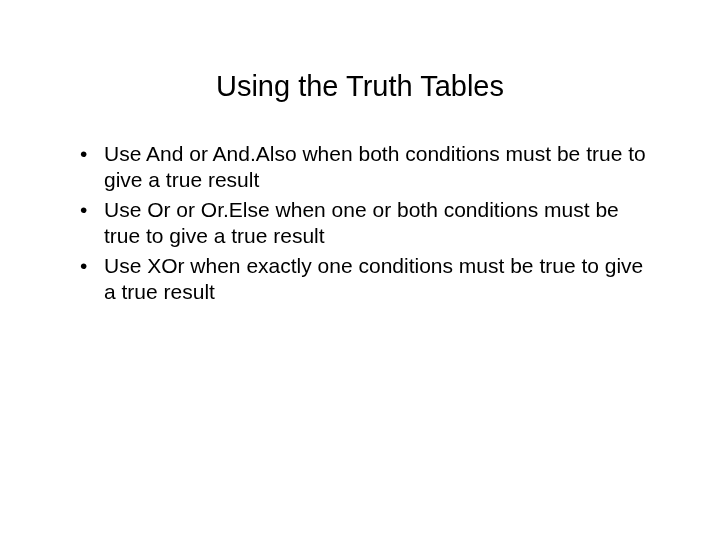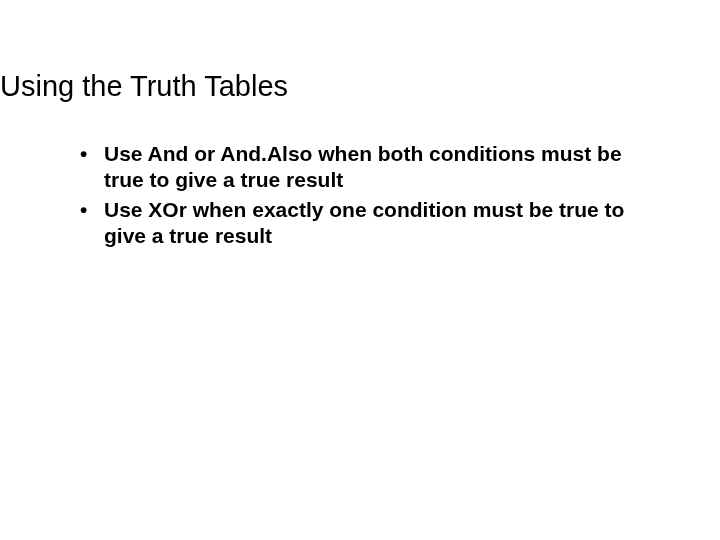--- a/index.html
+++ b/index.html
@@ -13,29 +13,29 @@
     overflow: hidden;
   }
   .slide {
     box-sizing: border-box;
     width: 720px;
     height: 540px;
     position: relative;
     padding: 0;
   }
   .title {
+    text-align: center;
     font-size: 29px;
     font-weight: 400;
     margin-top: 70px;
     margin-bottom: 38px;
   }
   .content {
     margin-left: 78px;
     margin-right: 60px;
-    font-weight: bold;
   }
   ul.bullets {
     list-style: none;
     padding: 0;
     margin: 0;
   }
   ul.bullets > li {
     position: relative;
     padding-left: 26px;
     font-size: 21px;
@@ -53,17 +53,18 @@
 </head>
 <body>
 
 <div class="slide">
 
   <div class="title">Using the Truth Tables</div>
 
   <div class="content">
     <ul class="bullets">
       <li>Use And or And.Also when both conditions must be true to give a true result</li>
-      <li>Use XOr when exactly one condition must be true to give a true result</li>
+      <li>Use Or or Or.Else when one or both conditions must be true to give a true result</li>
+      <li>Use XOr when exactly one conditions must be true to give a true result</li>
     </ul>
   </div>
 
 </div>
 
 </body></html>

